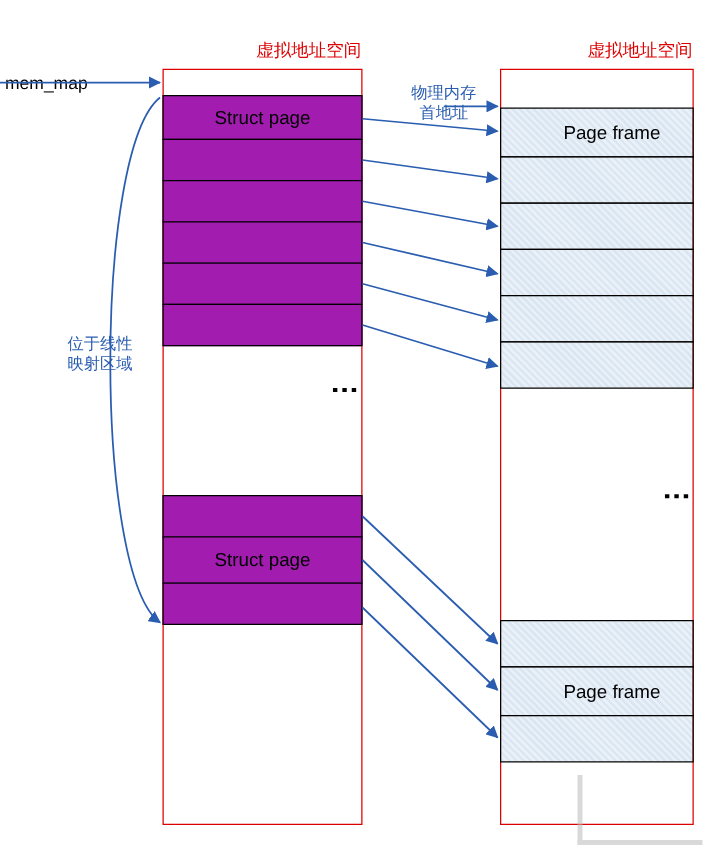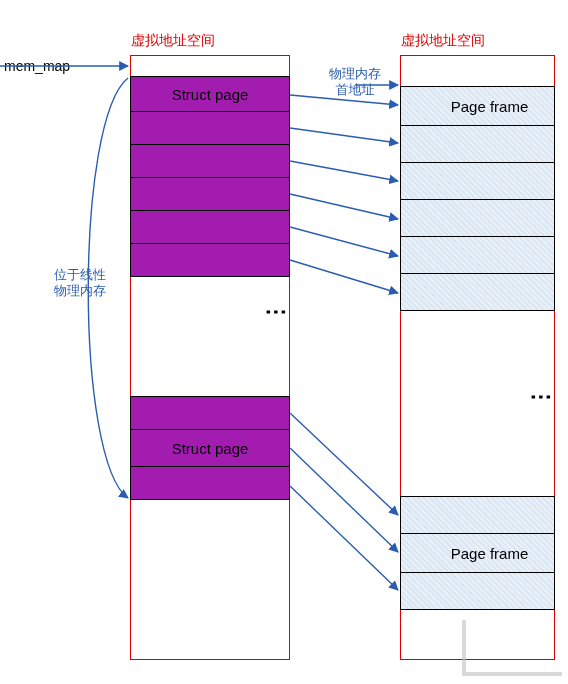--- a/index.html
+++ b/index.html
@@ -13,21 +13,21 @@
   }
   .column {
     position: absolute;
     border: 1.5px solid #d00;
     background: #fff;
   }
   .col-title {
     position: absolute;
     top: -24px;
     width: 100%;
-    text-align: left;
+    text-align: right;
     color: #d00;
     font-size: 14px;
   }
   .slot {
     position: absolute;
     left: -1px;
     right: -1px;
     border: 1.5px solid #000;
     text-align: center;
     display: flex;
@@ -117,21 +117,21 @@
   <div class="slot bluef" style="top:217px; height:38px;"></div>
 
   <div class="dots" style="top:330px;">⋮</div>
 
   <div class="slot bluef" style="top:440px; height:38px;"></div>
   <div class="slot bluef" style="top:477px; height:40px;">Page frame</div>
   <div class="slot bluef" style="top:516px; height:38px;"></div>
 </div>
 
 <div class="annot" style="left:45px; top:255px; width:70px; white-space:pre-line;">位于线性
-物理内存</div>
+映射区域</div>
 
 <div class="annot" style="left:320px; top:54px; width:70px; white-space:pre-line;">物理内存
 首地址</div>
 
 <svg class="overlay">
   <defs>
     <marker id="arr" viewBox="0 0 10 10" refX="9" refY="5" markerWidth="7" markerHeight="7" orient="auto-start-reverse">
       <path d="M0,0 L10,5 L0,10 z" fill="#2a5db0"></path>
     </marker>
   </defs>

